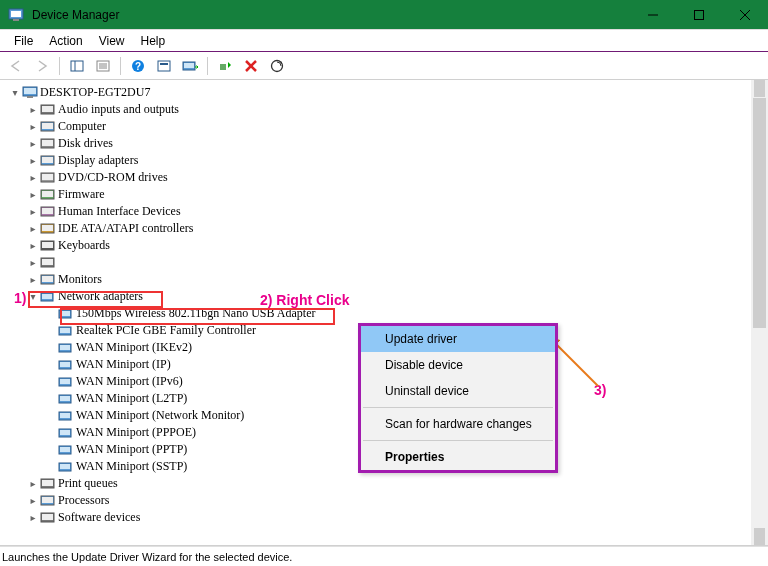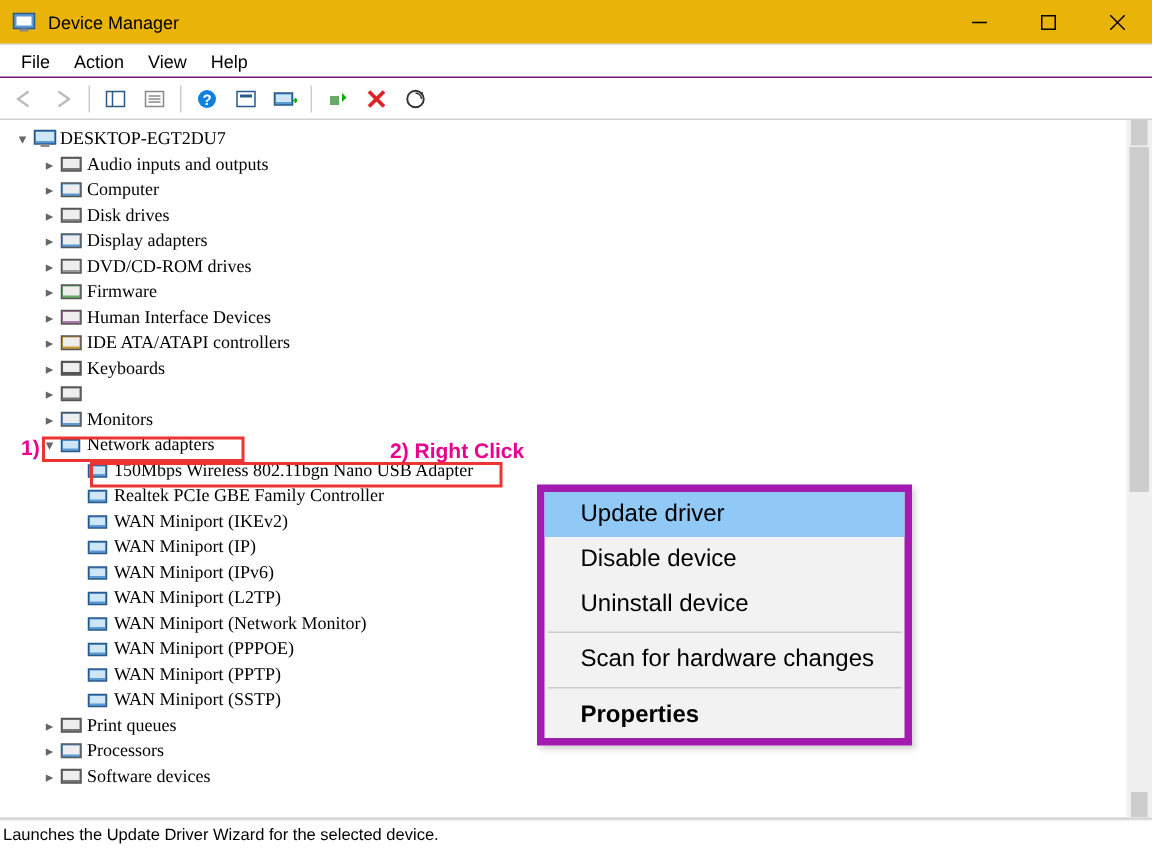--- a/index.html
+++ b/index.html
@@ -11,21 +11,21 @@
   height: 566px;
   overflow: hidden;
   position: relative;
 }
 .titlebar {
   height: 30px;
   display: flex;
   align-items: center;
   padding: 0 0 0 8px;
   border-bottom: 1px solid #ddd;
-  background: #eab308;
+  background: #15803d;
 }
 .titlebar .app-icon {
   width: 16px; height: 16px;
   margin-right: 8px;
 }
 .titlebar .title { flex: 1; font-size: 12px; }
 .win-controls { display: flex; }
 .win-btn {
   width: 46px; height: 30px;
   display: flex; align-items: center; justify-content: center;
@@ -106,25 +106,25 @@
   pointer-events: none;
 }
 .highlight-selected {
   border: 2px solid #e33;
   position: absolute;
   pointer-events: none;
 }
 
 .ctx-menu {
   position: absolute;
-  border: 5px solid #a21caf;
+  border: 3px solid #a21caf;
   background: #f2f2f2;
   box-shadow: 2px 2px 4px rgba(0,0,0,0.18);
   min-width: 200px;
-  font-size: 16px;
+  font-size: 12px;
 }
 .ctx-item {
   padding: 6px 20px 6px 24px;
 }
 .ctx-item.highlight {
   background: #90c8f6;
 }
 .ctx-sep {
   height: 1px; background: #ccc; margin: 3px 2px;
 }

